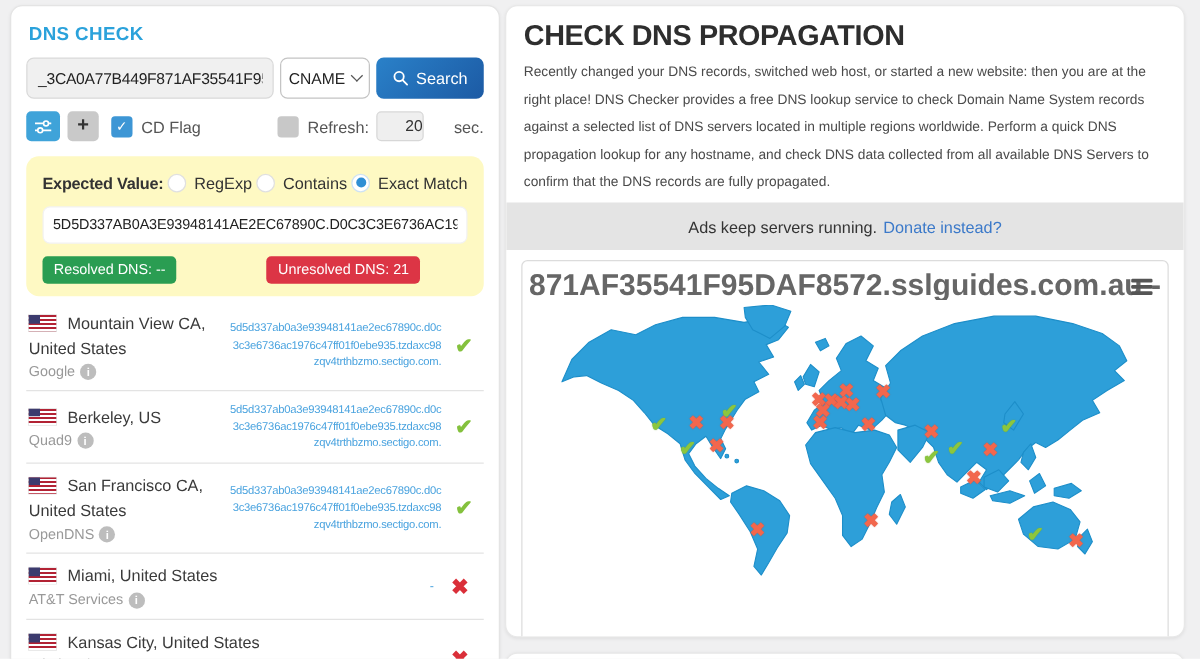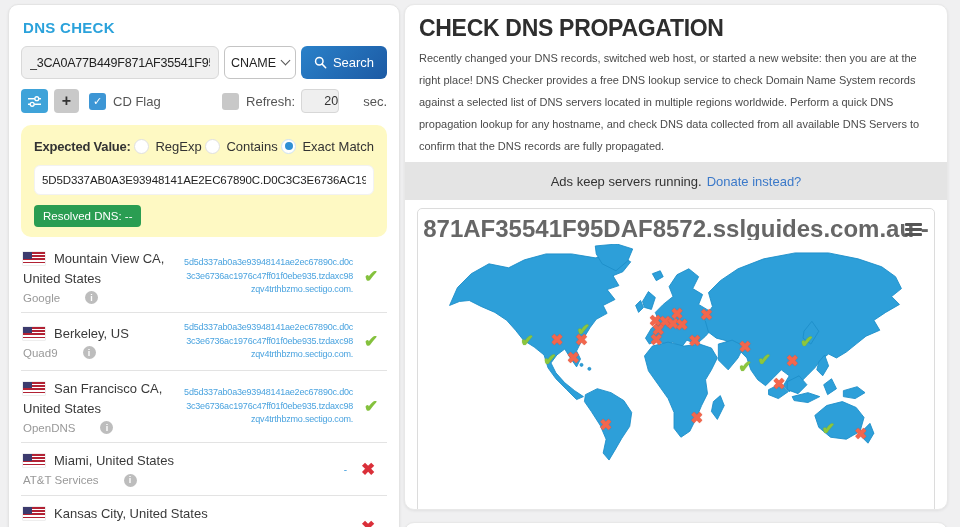--- a/index.html
+++ b/index.html
@@ -56,21 +56,21 @@
   .server-list { margin-top:4px; }
   .srow { display:flex; align-items:center; padding:8px 2px; border-bottom:1px solid #e3e3e3; min-height:53px; }
   .srow:first-child { border-top:none; }
   .srow:last-child { border-bottom:none; }
   .sloc { width:196px; }
   .flag { display:inline-block; width:22px; height:13px; vertical-align:-2px; margin-right:9px;
     background:repeating-linear-gradient(180deg,#b22234 0 1.6px,#fff 1.6px 3.2px); position:relative;
     box-shadow:0 0 0 .5px #ddd; }
   .flag::after { content:""; position:absolute; left:0; top:0; width:9px; height:6.5px; background:#3c3b6e; }
   .sname { font-size:13px; color:#3a3a3a; line-height:1.55; }
-  .sprov { font-size:11.5px; color:#999; margin-top:2px; display:flex; align-items:center; gap:25px; }
+  .sprov { font-size:11.5px; color:#999; margin-top:2px; display:flex; align-items:center; gap:4px; }
   .sprov .pname { max-width:120px; }
   .info-i { width:13px; height:13px; border-radius:50%; background:#bdbdbd; color:#fff; font-size:9px;
     display:inline-flex; align-items:center; justify-content:center; font-weight:bold; cursor:pointer; flex:none; }
   .sval { flex:1; text-align:right; font-size:9px; letter-spacing:-.2px; color:#4aa3df; line-height:1.5;
     padding-right:4px; }
   .sval .dash { font-size:10px; }
   .sstat { width:34px; text-align:center; font-size:17px; font-weight:bold; }
   .sstat.ok { color:#84c13d; }
   .sstat.bad { color:#da2f39; }
 
@@ -152,20 +152,21 @@
           <span class="rlab">Contains</span>
         </span>
         <span class="ropt">
           <span class="radio on"></span>
           <span class="rlab">Exact Match</span>
         </span>
       </div>
     <input class="exp-input" type="text" value="5D5D337AB0A3E93948141AE2EC67890C.D0C3C3E6736AC1976C47FF01F0EBE935" style="">
     <div class="badge-row">
       <span class="badge green">Resolved DNS: --</span>
+      <span class="badge red">Unresolved DNS: 21</span>
     </div>
   </div>
 
   <div class="server-list">
   <div class="srow">
     <div class="sloc">
       <span class="flag"></span><span class="sname">Mountain View CA, United States</span>
       <div class="sprov">
         <span class="pname">Google</span>
         <span class="info-i">i</span>

